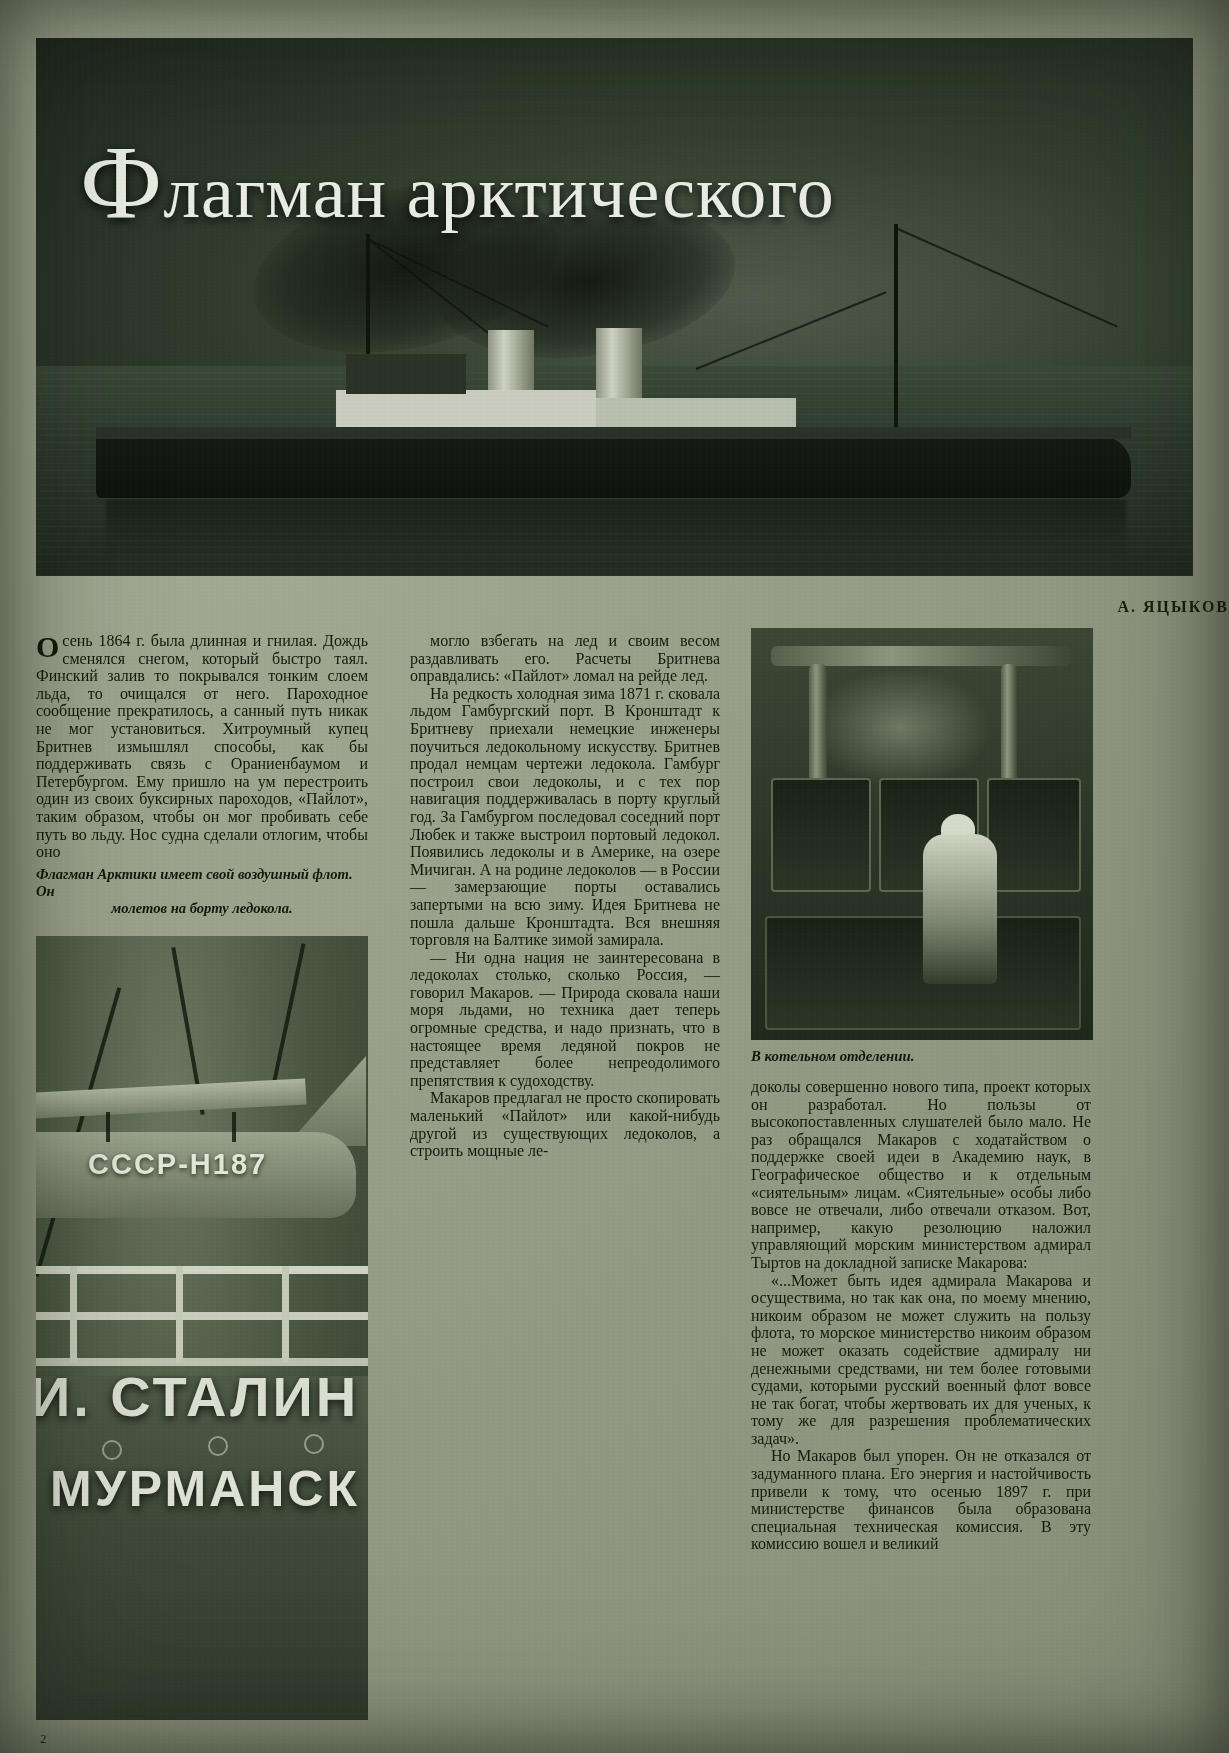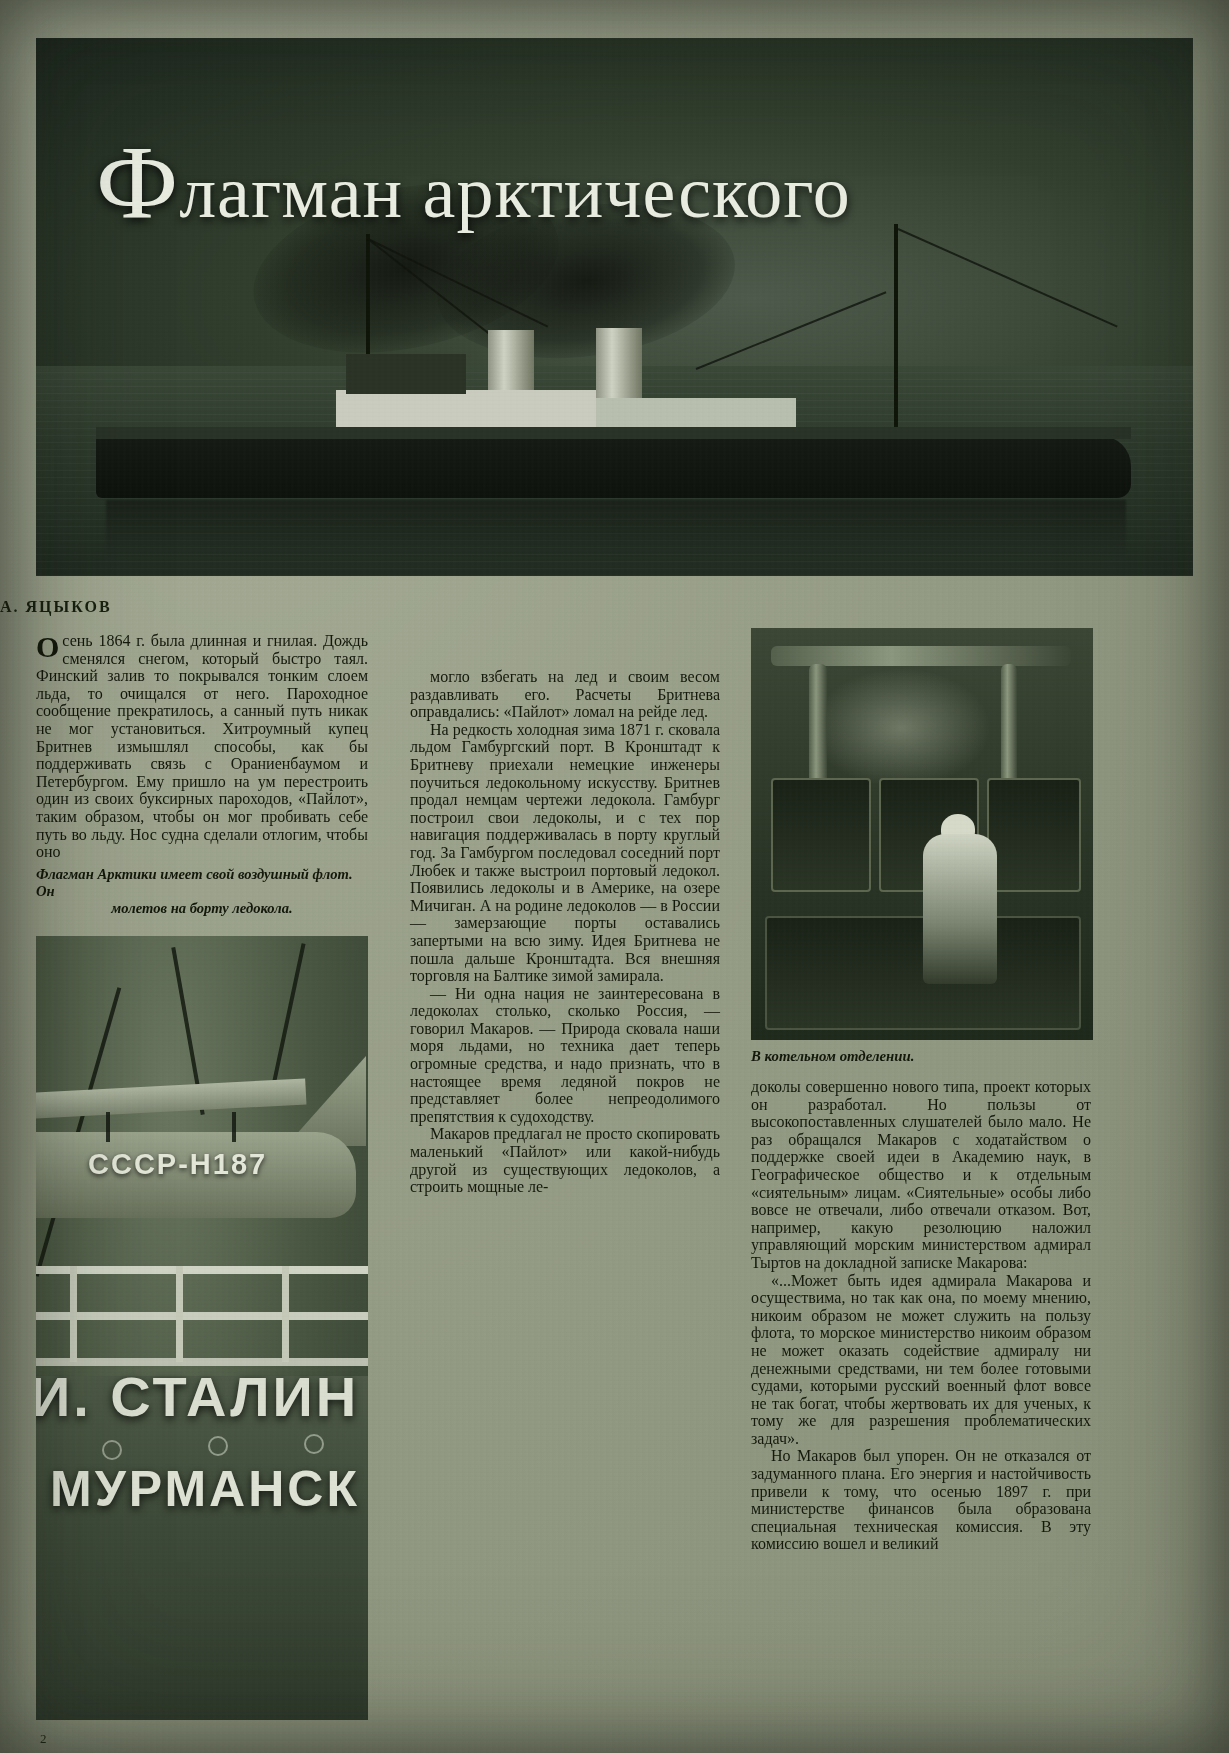--- a/index.html
+++ b/index.html
@@ -124,61 +124,61 @@
   }
   .reflection {
     position: absolute;
     left: 70px; top: 462px; width: 1020px; height: 56px;
     background: linear-gradient(180deg, rgba(16,20,14,.55) 0%, rgba(16,20,14,0) 100%);
     filter: blur(1px);
   }
 
   .hero-title {
     position: absolute;
-    left: 60px;
+    left: 44px;
     top: 52px;
     font-family: "Liberation Serif", serif;
     font-size: 74px;
     letter-spacing: 1px;
     color: #e9ece0;
     text-shadow: 0 3px 10px rgba(0,0,0,.85);
     font-weight: normal;
     white-space: nowrap;
   }
   .hero-title .drop {
     font-size: 104px;
     line-height: .8;
   }
 
   
   .byline {
     position: absolute;
     left: 0; right: 0;
     top: 598px;
-    text-align: left;
+    text-align: right;
     font-size: 16px;
     letter-spacing: 2px;
     color: #18200f;
     font-weight: bold;
   }
 
   
   .col {
     position: absolute;
     text-align: justify;
     font-size: 16px;
     line-height: 17.6px;
     color: #14190c;
     hyphens: auto;
   }
   .col p { margin: 0; text-indent: 20px; }
   .col p.noindent { text-indent: 0; }
 
   .col1 { left: 36px; top: 632px; width: 332px; }
-  .col2 { left: 410px; top: 632px; width: 310px; margin-top: 36px; }
+  .col2 { left: 410px; top: 632px; width: 310px; }
   .col3 { left: 751px; top: 1078px; width: 340px; }
 
   .col1 .lead:first-letter {
     font-size: 30px;
     line-height: 26px;
     font-weight: bold;
     float: left;
     padding: 2px 3px 0 0;
   }
 

